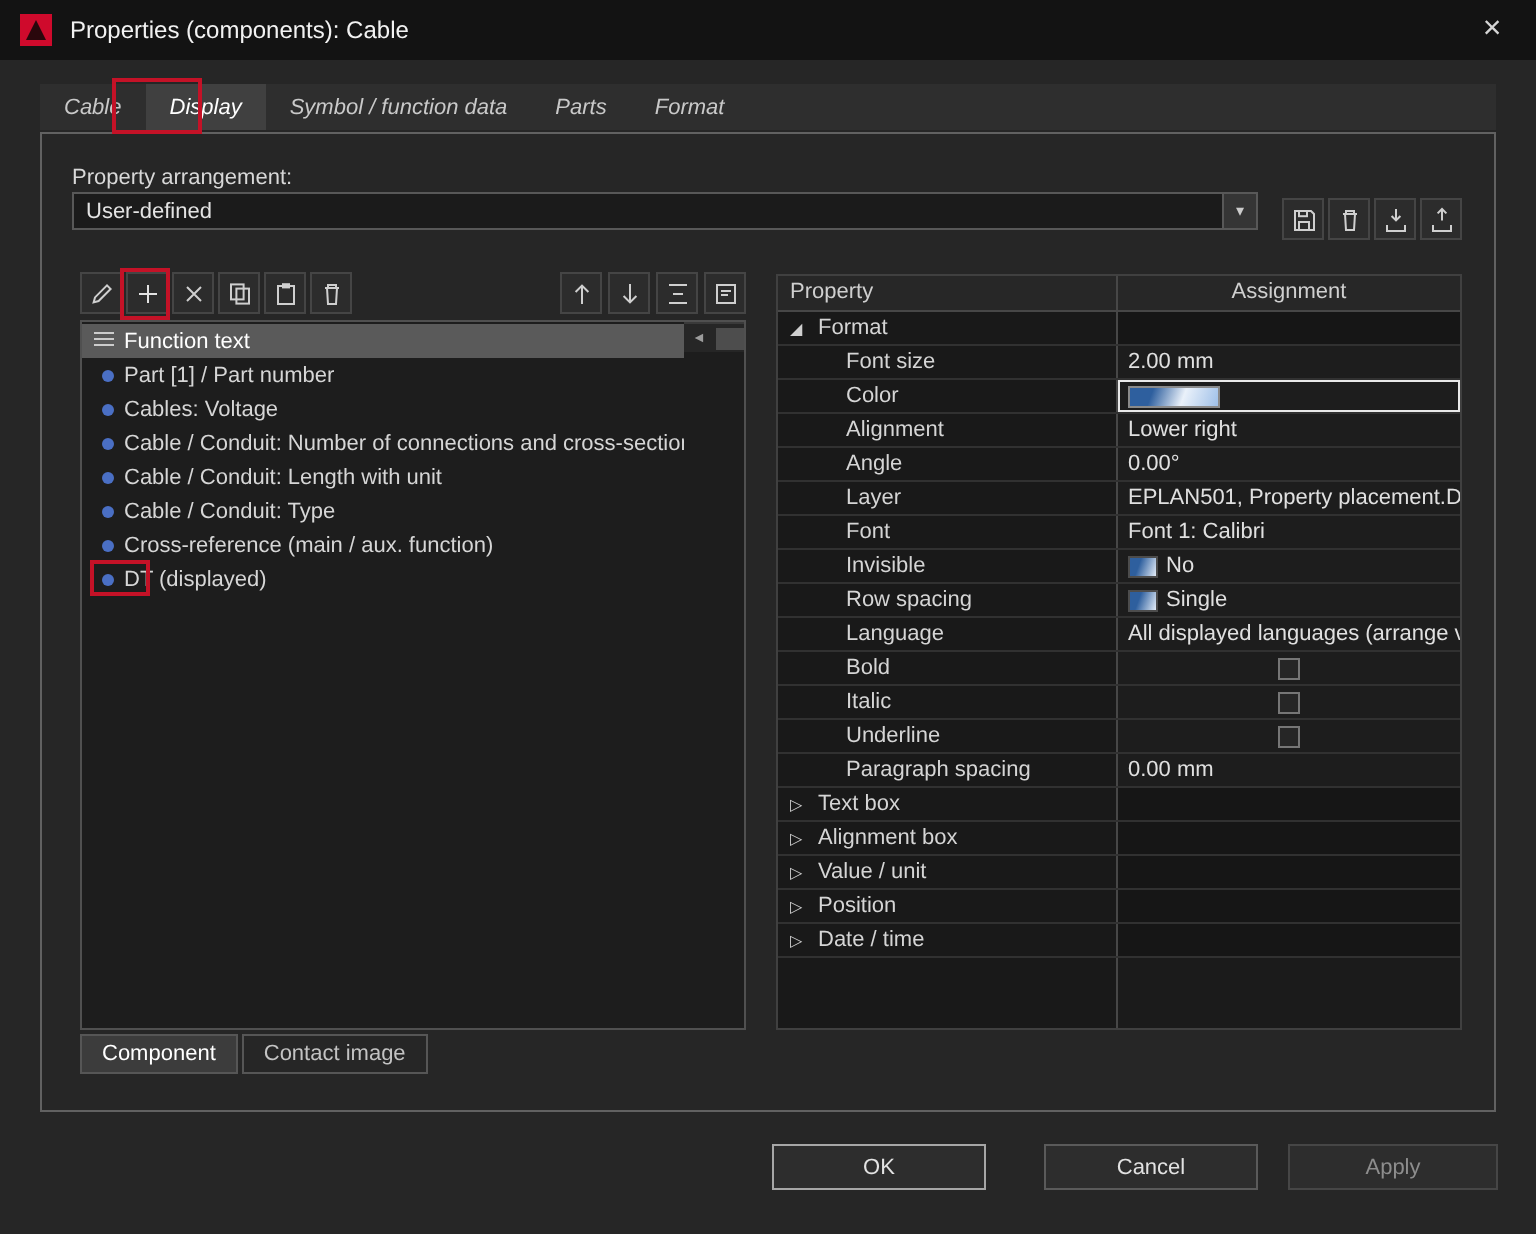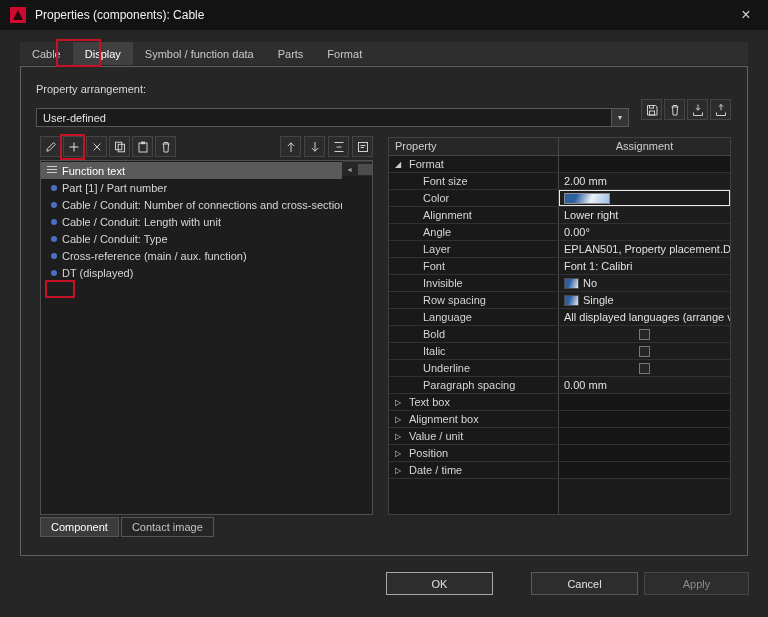--- a/index.html
+++ b/index.html
@@ -8,29 +8,29 @@
   .win{position:relative;width:768px;height:617px;background:#262626;overflow:hidden;}
 
   
   .titlebar{position:absolute;left:0;top:0;width:768px;height:30px;background:#131313;display:flex;align-items:center;padding:0 10px;gap:9px;}
   .logo{width:16px;height:16px;background:#cf0a2c;position:relative;flex:0 0 auto;}
   .logo:after{content:"";position:absolute;left:3px;top:3px;border-left:5px solid transparent;border-right:5px solid transparent;border-bottom:10px solid #2a070c;}
   .title{font-size:12px;color:#f2f2f2;}
   .close{margin-left:auto;width:24px;height:24px;display:flex;align-items:center;justify-content:center;color:#d5d5d5;font-size:16px;}
 
   
-  .tabstrip{position:absolute;left:20px;top:42px;width:728px;height:23px;background:#2e2e2e;display:flex;}
+  .tabstrip{position:absolute;left:20px;top:42px;width:728px;height:23px;background:#2e2e2e;display:flex;font-style:italic;}
   .tab{padding:0 12px;display:flex;align-items:center;color:#c9c9c9;}
   .tab.active{background:#404040;color:#ffffff;}
 
   
   .groupbox{position:absolute;left:20px;top:66px;width:728px;height:490px;border:1px solid #616161;background:#262626;}
 
   .arr-label{position:absolute;left:36px;top:83px;color:#d8d8d8;}
-  .combo{position:absolute;left:36px;top:108px;width:593px;height:19px;background:#1b1b1b;border:1px solid #585858;display:flex;align-items:center;}
+  .combo{position:absolute;left:36px;top:96px;width:593px;height:19px;background:#1b1b1b;border:1px solid #585858;display:flex;align-items:center;}
   .combo .val{flex:1;padding:0 6px;color:#e4e4e4;white-space:nowrap;overflow:hidden;}
   .combo .dd{width:17px;align-self:stretch;background:#353535;border-left:1px solid #585858;display:flex;align-items:center;justify-content:center;color:#cccccc;font-size:8px;}
 
   .btnrow{position:absolute;display:flex;gap:2px;}
   .arr-actions{left:641px;top:99px;}
   .list-actions{left:40px;top:136px;}
   .order-actions{left:280px;top:136px;gap:3px;}
   .tbtn{width:21px;height:21px;background:#2c2c2c;border:1px solid #454545;display:flex;align-items:center;justify-content:center;}
   .tbtn svg{width:14px;height:14px;}
 
@@ -68,21 +68,21 @@
   .chk{width:11px;height:11px;border:1px solid #767676;background:#262626;flex:0 0 auto;}
   .swatch{width:46px;height:11px;border:1px solid #8a8a8a;background:linear-gradient(110deg,#2e5f9e 25%,#eaf1fa 60%,#9fc0e8);flex:0 0 auto;}
   .mini{width:15px;height:11px;border:1px solid #4c4c4c;background:linear-gradient(110deg,#2e5f9e 35%,#e3ecf7);flex:0 0 auto;}
   .tfill{flex:1;display:flex;}
   .pcell-fill{width:170px;border-right:1px solid #474747;}
   .acell-fill{flex:1;background:#1b1b1b;}
 
   
   .btn{position:absolute;height:23px;top:572px;background:#2d2d2d;border:1px solid #5a5a5a;color:#e2e2e2;display:flex;align-items:center;justify-content:center;}
   .btn.ok{left:386px;width:107px;border-color:#a6a6a6;}
-  .btn.cancel{left:522px;width:107px;margin-left:9px;}
+  .btn.cancel{left:522px;width:107px;}
   .btn.apply{left:644px;width:105px;color:#8d8d8d;border-color:#464646;}
 
   
   .ann{position:absolute;border:2px solid #c41227;pointer-events:none;}
   .ann-display{left:56px;top:39px;width:45px;height:28px;}
   .ann-plus{left:60px;top:134px;width:25px;height:26px;}
   .ann-dt{left:45px;top:280px;width:30px;height:18px;}
 </style>
 </head>
 <body>
@@ -201,20 +201,24 @@
         <div class="litem sel">
           <span class="txticon"></span>
           <span class="llabel">Function text</span>
         </div>
         <div class="litem">
           <span class="dot"></span>
           <span class="llabel">Part [1] / Part number</span>
         </div>
         <div class="litem">
           <span class="dot"></span>
+          <span class="llabel">Cables: Voltage</span>
+        </div>
+        <div class="litem">
+          <span class="dot"></span>
           <span class="llabel">Cable / Conduit: Number of connections and cross-section / diame</span>
         </div>
         <div class="litem">
           <span class="dot"></span>
           <span class="llabel">Cable / Conduit: Length with unit</span>
         </div>
         <div class="litem">
           <span class="dot"></span>
           <span class="llabel">Cable / Conduit: Type</span>
         </div>

